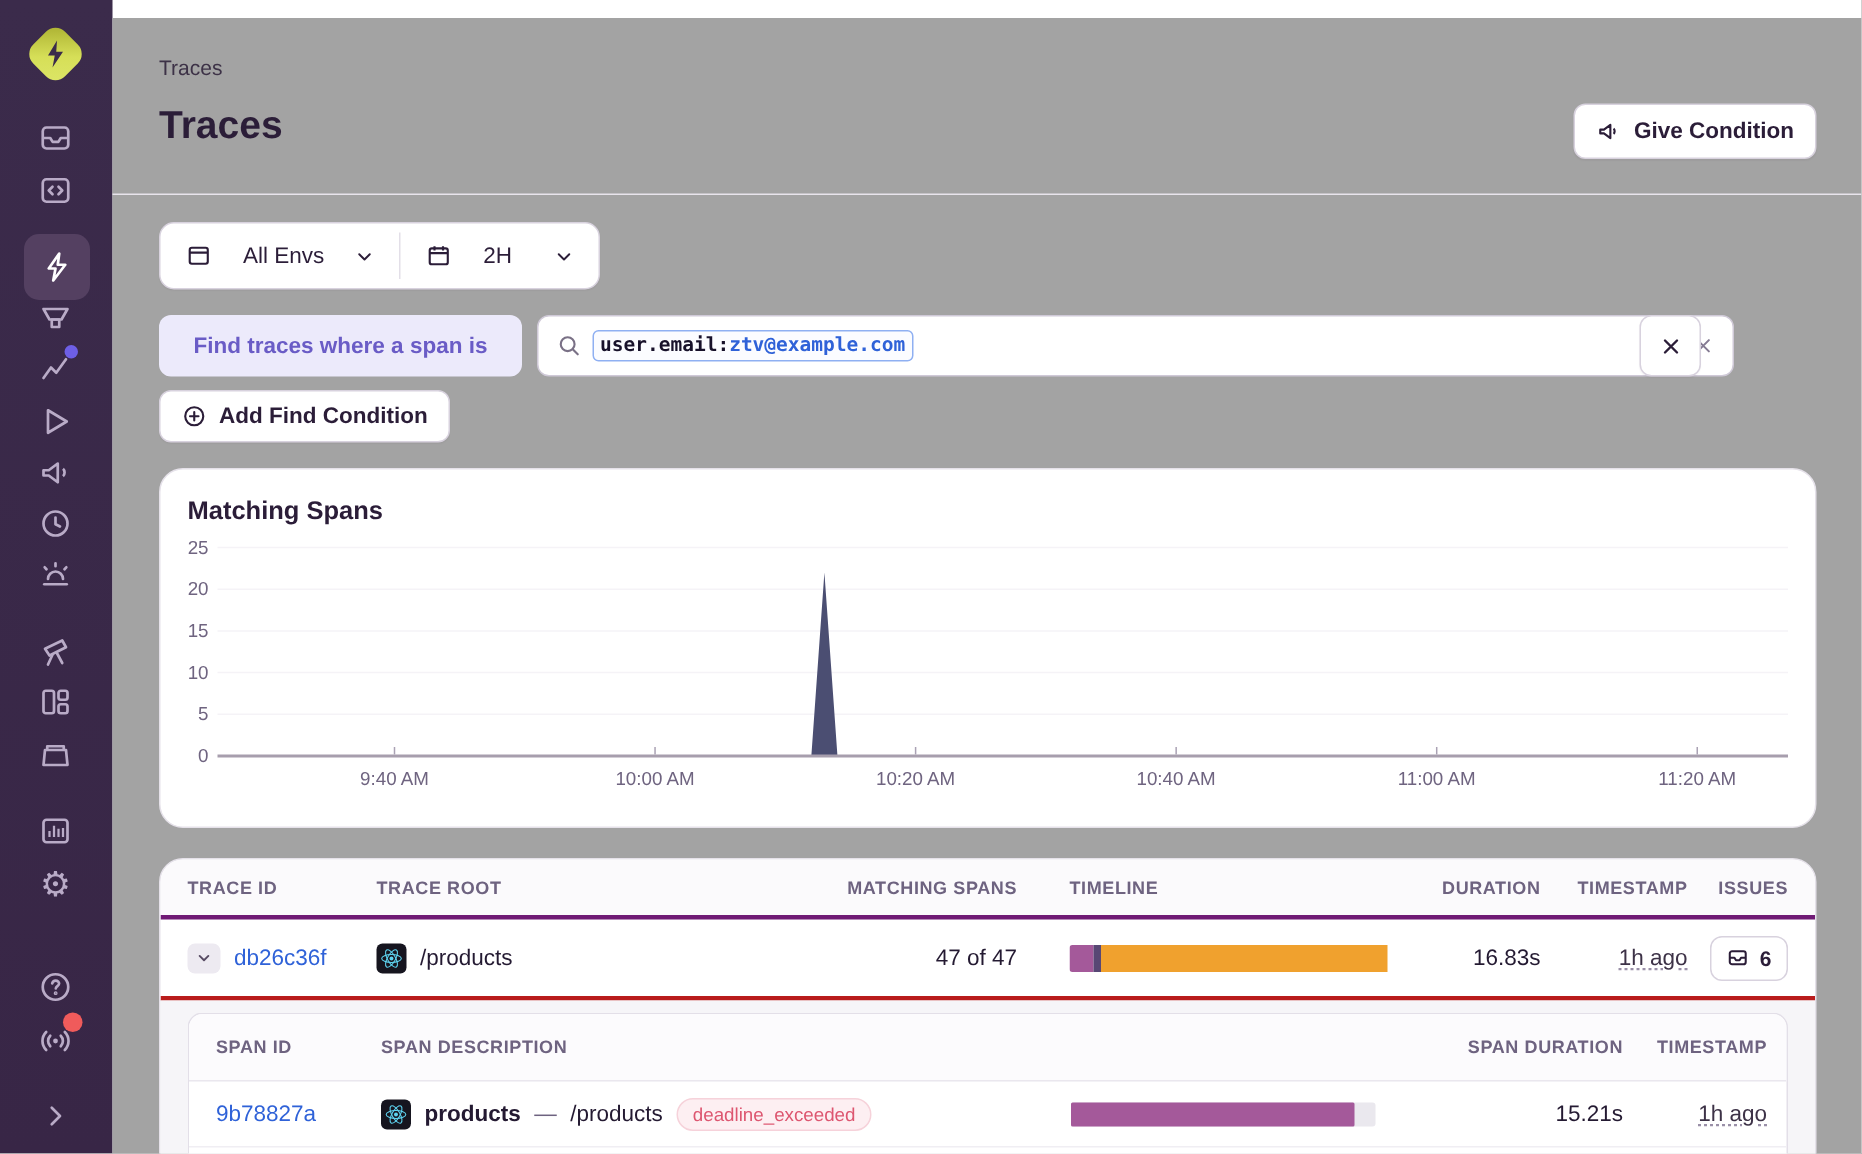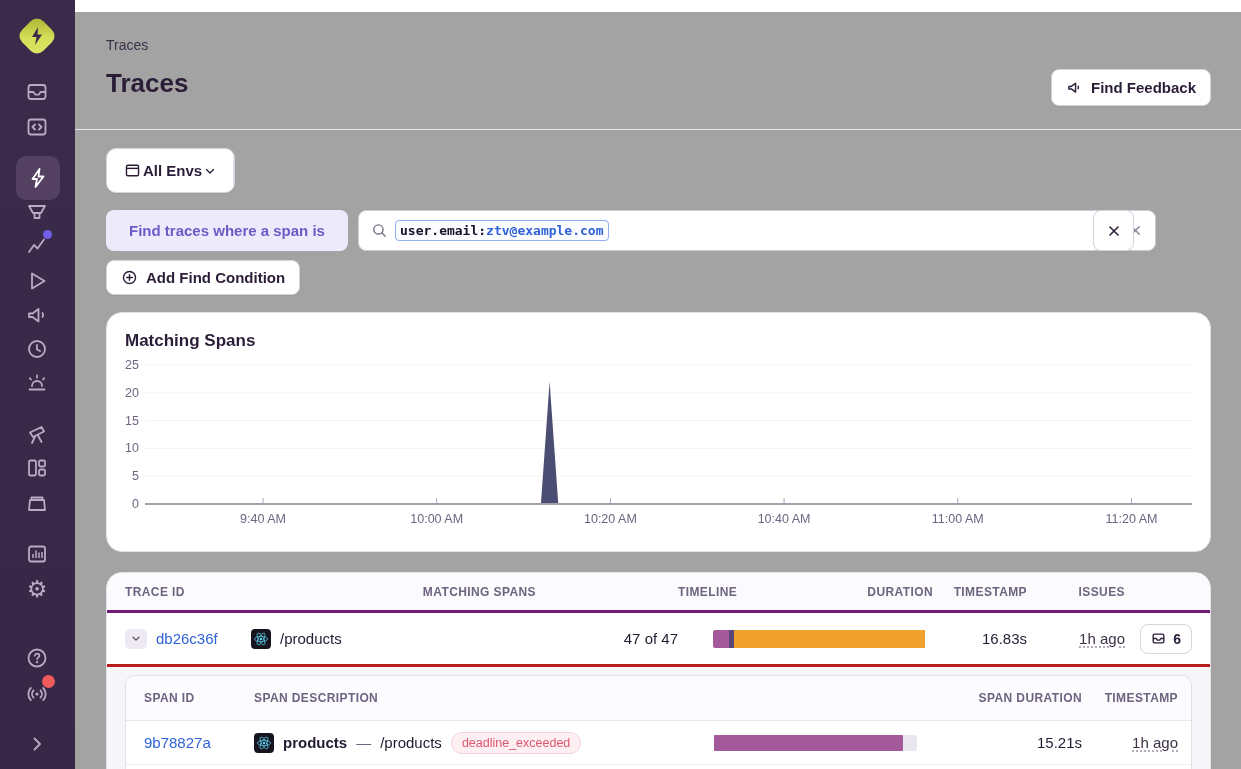--- a/index.html
+++ b/index.html
@@ -42,21 +42,21 @@
     font-size:15px; font-weight:bold; font-family:"Liberation Sans",sans-serif;
     cursor:pointer; box-shadow:0 1px 1px rgba(40,20,60,0.04);
   }
   #feedback-btn { position:absolute; right:30px; top:57px; height:37px; padding:0 14px; }
   
   #filter-bar {
     position:absolute; left:31px; top:136px; height:45px; display:flex; align-items:stretch;
     border:1px solid #d8d2de; border-radius:10px; background:#fff;
     box-shadow:0 1px 1px rgba(40,20,60,0.04);
   }
-  .filter-seg { display:flex; align-items:center; gap:2px; padding:0 17px; font-size:15px; font-weight:bold; color:#2b1d38; cursor:pointer; }
+  .filter-seg { display:flex; align-items:center; gap:21px; padding:0 17px; font-size:15px; font-weight:normal; color:#2b1d38; cursor:pointer; }
   .filter-div { width:1px; background:#e3dfe8; margin:6px 0; }
   
   #where-chip {
     position:absolute; left:31px; top:198px; width:242px; height:41px;
     background:#eceafb; border-radius:8px; display:flex; align-items:center; justify-content:center;
     font-size:15px; font-weight:bold; color:#6a5cc6;
   }
   #search-box {
     position:absolute; left:283px; top:198px; width:798px; height:41px;
     border:1px solid #cfc9d7; border-radius:8px; background:#fff;
@@ -261,36 +261,46 @@
 <div id="main">
 
   <div id="page-header">
     <div class="breadcrumb">Traces</div>
     <div class="page-title">Traces</div>
     <button class="btn" id="feedback-btn">
       <svg width="17" height="17" viewBox="0 0 24 24" fill="none" stroke="#2b1d38" stroke-width="2" stroke-linejoin="round">
         <path d="M4 10.5v3.5h3.5l6 4.5V6l-6 4.5z"></path>
         <path d="M16.5 9.5c1.4 1.2 1.4 3.8 0 5"></path>
       </svg>
-      <span>Find Feedback</span>
+      <span>Give Condition</span>
     </button>
   </div>
 
   <div id="filter-bar">
     <div class="filter-seg">
       <svg width="17" height="17" viewBox="0 0 24 24" fill="none" stroke="#2b1d38" stroke-width="2" stroke-linejoin="round">
         <rect x="3.5" y="4.5" width="17" height="15" rx="2"></rect>
           <path d="M3.5 9h17"></path>
       </svg>
       <span>All Envs</span>
       <svg width="12" height="12" viewBox="0 0 24 24" fill="none" stroke="#2b1d38" stroke-width="2.6" stroke-linecap="round" stroke-linejoin="round">
         <polyline points="5,9 12,16 19,9"></polyline>
       </svg>
     </div>
     <div class="filter-div"></div>
+    <div class="filter-seg">
+      <svg width="17" height="17" viewBox="0 0 24 24" fill="none" stroke="#2b1d38" stroke-width="2" stroke-linejoin="round">
+        <rect x="3.5" y="5" width="17" height="15" rx="2"></rect>
+          <path d="M3.5 9.5h17M8 3v4M16 3v4"></path>
+      </svg>
+      <span>2H</span>
+      <svg width="12" height="12" viewBox="0 0 24 24" fill="none" stroke="#2b1d38" stroke-width="2.6" stroke-linecap="round" stroke-linejoin="round" style="margin-left:8px">
+        <polyline points="5,9 12,16 19,9"></polyline>
+      </svg>
+    </div>
   </div>
 
   <div id="where-chip">Find traces where a span is</div>
 
   <div id="search-box">
     <svg class="mag" width="17" height="17" viewBox="0 0 24 24" fill="none" stroke="currentColor" stroke-width="2" stroke-linecap="round">
       <circle cx="10.5" cy="10.5" r="6.5"></circle>
         <path d="m15.5 15.5 4.5 4.5"></path>
     </svg>
     <span class="token">
@@ -343,20 +353,21 @@
         <line x1="850.8000000000001" y1="185" x2="850.8000000000001" y2="190" stroke="#aaa2b4" stroke-width="1"></line>
         <text x="850.8000000000001" y="210" text-anchor="middle" class="xtick-label">11:00 AM</text>
         <line x1="1024.5" y1="185" x2="1024.5" y2="190" stroke="#aaa2b4" stroke-width="1"></line>
         <text x="1024.5" y="210" text-anchor="middle" class="xtick-label">11:20 AM</text>
       </svg>
   </section>
 
   <section class="panel" id="table-panel">
     <div class="trace-grid thead">
       <div>TRACE ID</div>
+      <div>TRACE ROOT</div>
       <div class="cell-right">MATCHING SPANS</div>
       <div></div>
       <div>TIMELINE</div>
       <div class="cell-right">DURATION</div>
       <div class="cell-right">TIMESTAMP</div>
       <div class="cell-right">ISSUES</div>
     </div>
 
     <div class="trace-grid trace-row">
       <div class="cell-flex">

